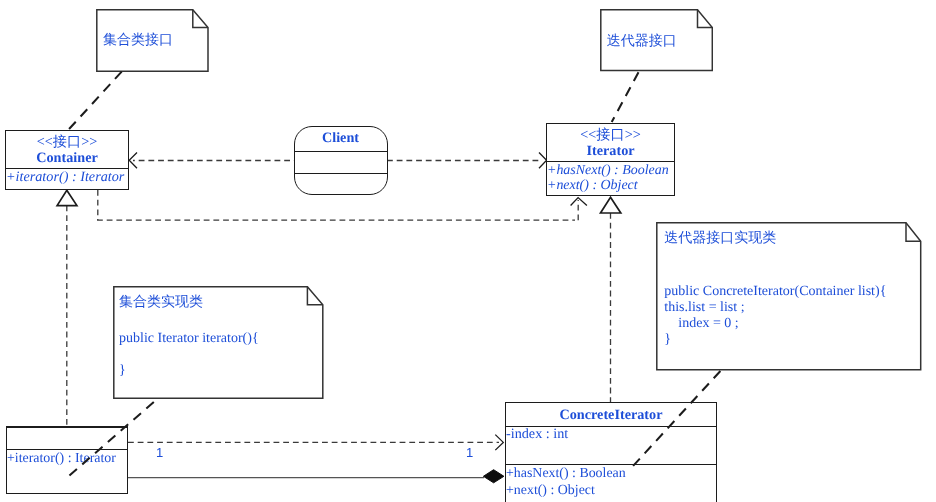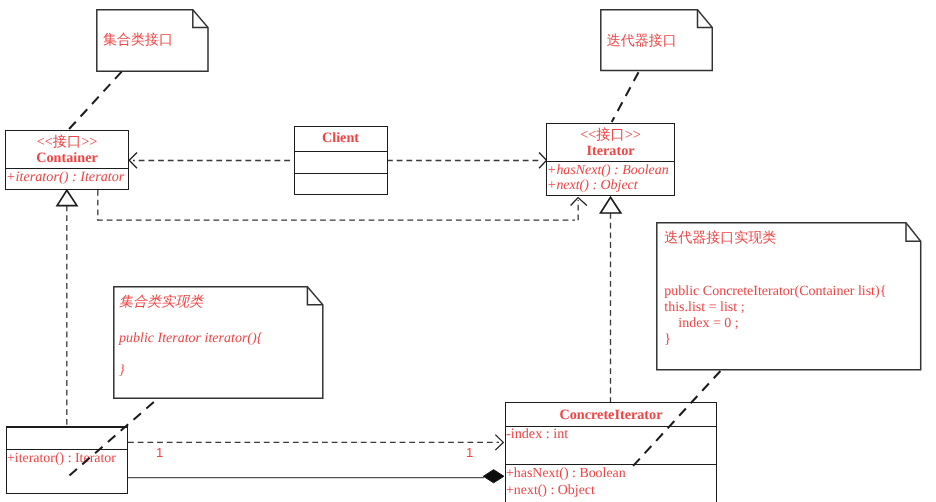--- a/index.html
+++ b/index.html
@@ -1,18 +1,18 @@
 <!DOCTYPE html>
 <html><head>
 <meta charset="utf-8">
 <title>Iterator Pattern UML Class Diagram</title>
 <style>
   html,body{margin:0;padding:0;background:#ffffff;}
   #stage{position:relative;width:936px;height:502px;background:#ffffff;overflow:hidden;font-size:14.2px;
-         font-family:"Liberation Serif","DejaVu Serif",serif;color:#ef4444;
+         font-family:"Liberation Serif","DejaVu Serif",serif;color:#1d4ed8;
          -webkit-font-smoothing:antialiased;text-rendering:geometricPrecision;}
   #edges{position:absolute;left:0;top:0;width:936px;height:502px;z-index:1;}
   #notelinks{position:absolute;left:0;top:0;width:936px;height:502px;z-index:6;pointer-events:none;}
 
   
   .cls{position:absolute;box-sizing:border-box;border:1.6px solid #1c1c1c;background:#fff;z-index:3;}
   .cls .sec{box-sizing:border-box;position:relative;}
   .cls .sec.div{border-top:1.6px solid #1c1c1c;}
   .stereo{text-align:center;font-size:14.2px;line-height:16px;}
   .ttl{text-align:center;font-weight:bold;font-size:14.2px;line-height:17px;}
@@ -79,21 +79,21 @@
   <div class="cls" style="left:5px;top:130px;width:124px;height:60px;">
     <div class="sec" style="height:36.6px;">
       <div class="stereo" style="padding-top:3px;">&lt;&lt;接口&gt;&gt;</div>
       <div class="ttl">Container</div>
     </div>
     <div class="sec div" style="height:21.4px;">
       <div class="mem it" style="padding-top:1px;">+iterator() : Iterator</div>
     </div>
   </div>
 
-  <div class="cls" style="left:293.5px;top:126px;width:94px;height:69px;">
+  <div class="cls" style="left:293.5px;top:126px;width:94px;height:69px;border-radius:18px;">
     <div class="sec" style="height:24px;">
       <div class="ttl" style="padding-top:3px;">Client</div>
     </div>
     <div class="sec div" style="height:22px;">
       <div class="mem"></div>
     </div>
     <div class="sec div" style="height:21.4px;">
       <div class="mem"></div>
     </div>
   </div>
@@ -102,21 +102,21 @@
     <div class="sec" style="height:36.5px;">
       <div class="stereo" style="padding-top:3px;">&lt;&lt;接口&gt;&gt;</div>
       <div class="ttl">Iterator</div>
     </div>
     <div class="sec div" style="height:34.5px;font-size:13.95px;">
       <div class="mem it" style="padding-top:1px;">+hasNext() : Boolean</div>
       <div class="mem it">+next() : Object</div>
     </div>
   </div>
 
-  <div class="note" style="left:113px;top:286.2px;width:211px;height:113px;font-style:italic;">
+  <div class="note" style="left:113px;top:286.2px;width:211px;height:113px;">
     <svg width="211" height="113" viewBox="0 0 211 113">
       <path d="M0.8 0.8 H194.4 L209.8 18.8 V112.2 H0.8 Z" fill="#ffffff" stroke="#333" stroke-width="1.5"></path>
       <path d="M194.4 0.8 V18.8 H209.8" fill="none" stroke="#333" stroke-width="1.5"></path>
     </svg>
     <div class="txt nheader" style="left:6px;top:9px;">集合类实现类</div>
     <div class="txt ncode" style="left:6px;top:45px;">public Iterator iterator(){</div>
     <div class="txt ncode" style="left:6px;top:77px;">}</div>
   </div>
 
   <div class="note" style="left:656.3px;top:221.7px;width:266px;height:148.5px;">

